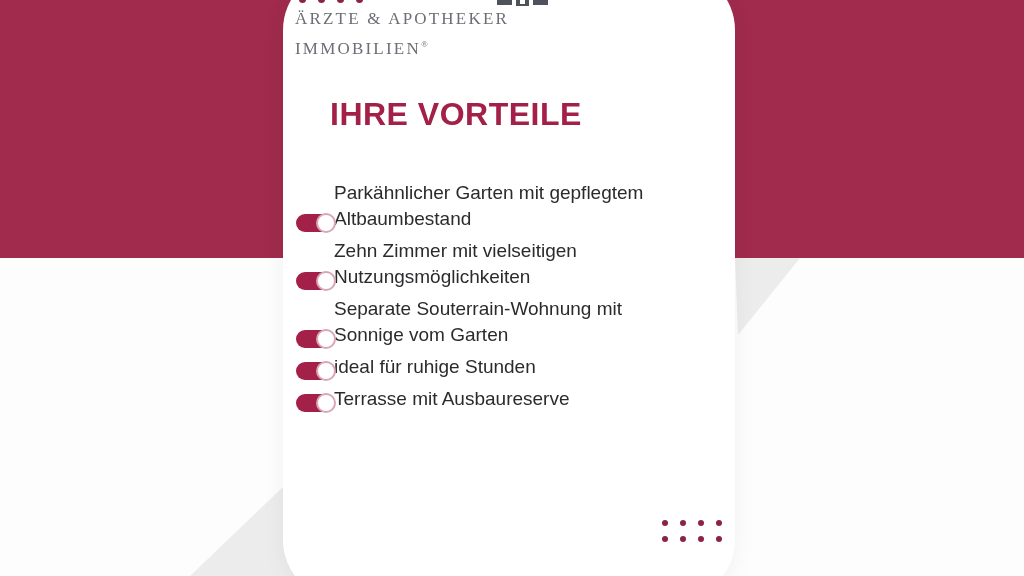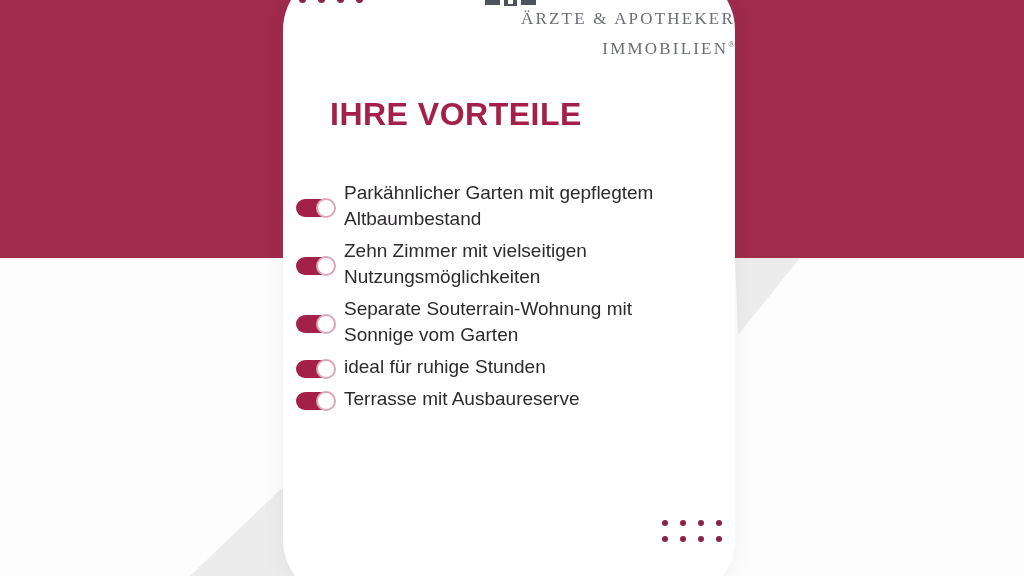--- a/index.html
+++ b/index.html
@@ -33,38 +33,38 @@
     box-shadow:0 4px 24px rgba(0,0,0,0.05);}
 
   
   .dots-top{position:absolute;left:299px;top:-4px;display:flex;gap:12px;}
   .dots-top .dot{width:7px;height:7px;border-radius:50%;background:var(--dot);}
   .dots-bottom{position:absolute;left:662px;top:520px;display:grid;
     grid-template-columns:repeat(4,6px);grid-auto-rows:6px;column-gap:12px;row-gap:10px;}
   .dots-bottom .dot{width:6px;height:6px;border-radius:50%;background:var(--dot);}
 
   
-  .logo{position:absolute;left:283px;top:0;width:452px;text-align:right;
+  .logo{position:absolute;left:295px;top:0;width:452px;text-align:left;
     font-family:"Liberation Serif",serif;color:var(--logo_gray);}
   .logo-mark{position:absolute;left:202px;top:0;width:52px;height:7px;}
   .logo-mark .b1{position:absolute;left:0;top:0;width:15px;height:5px;background:#4e525b;}
   .logo-mark .b2{position:absolute;left:19px;top:0;width:13px;height:6px;background:#4e525b;}
   .logo-mark .b2 i{position:absolute;left:4px;top:0;width:5px;height:4px;background:#fff;display:block;}
   .logo-mark .b3{position:absolute;left:36px;top:0;width:15px;height:5px;background:#4e525b;}
   .logo-line1{display:block;margin-top:9px;font-size:17px;letter-spacing:2.2px;}
   .logo-line2{display:block;margin-top:10px;font-size:17px;letter-spacing:2.2px;}
   .logo-reg{font-size:9px;vertical-align:super;letter-spacing:0;}
 
   
   .title{position:absolute;left:330px;top:96px;font-size:32px;font-weight:800;
     letter-spacing:0.5px;color:var(--primary);}
 
   
   .benefits{position:absolute;left:296px;top:180px;width:410px;}
-  .benefit{display:flex;align-items:center;gap:10px;margin-bottom:6px;}
+  .benefit{display:flex;align-items:flex-end;margin-bottom:6px;}
   .benefit-text{font-size:19px;line-height:26px;color:var(--text);}
   .benefit-text div:empty{display:none;}
   .toggle{flex:0 0 auto;position:relative;width:38px;height:18px;margin-top:4px;
     background:var(--primary);border-radius:10px;}
   .toggle::after{content:"";position:absolute;right:-2px;top:-1px;width:16px;height:16px;
     background:#fff;border:2px solid rgba(163,32,72,0.4);border-radius:50%;}
 </style>
 </head>
 <body>
 

